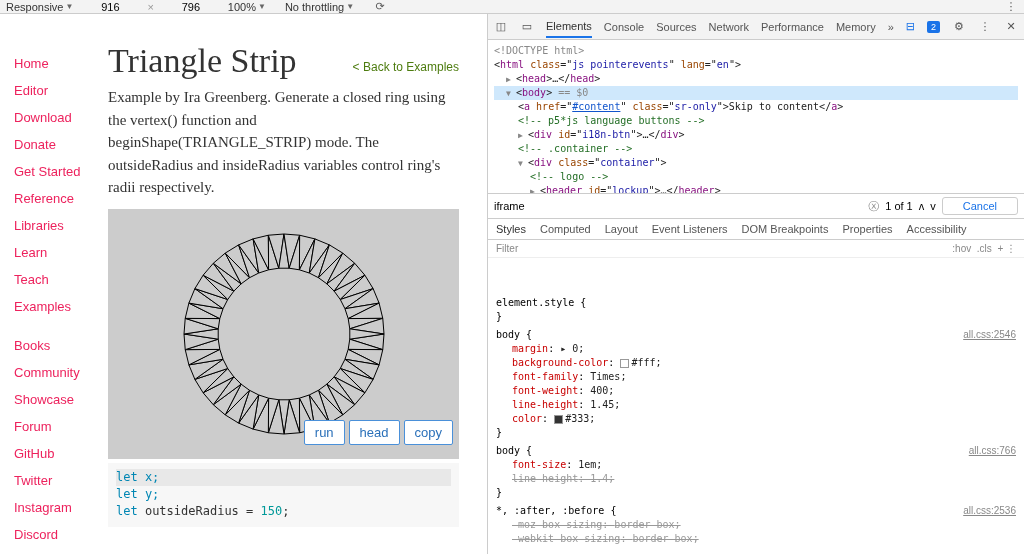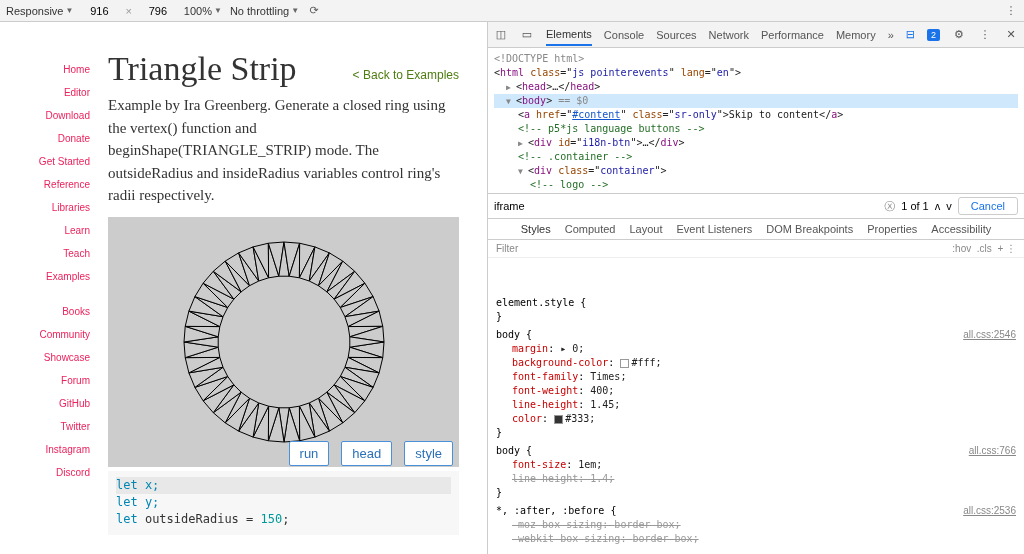--- a/index.html
+++ b/index.html
@@ -1,36 +1,36 @@
 <!DOCTYPE html>
 <html><head>
 <meta charset="utf-8">
 <style>
 * { box-sizing: border-box; margin: 0; padding: 0; }
 body { font-family: -apple-system, Helvetica, Arial, sans-serif; font-size: 12px; background: #fff; overflow: hidden; }
 .app { display: flex; flex-direction: column; width: 1024px; height: 554px; }
-.toolbar { height: 22px; background: #f3f3f3; border-bottom: 1px solid #ccc; display: flex; align-items: center; padding: 0 6px; gap: 8px; font-size: 11px; color: #333; }
+.toolbar { height: 14px; background: #f3f3f3; border-bottom: 1px solid #ccc; display: flex; align-items: center; padding: 0 6px; gap: 19px; font-size: 11px; color: #333; }
 .toolbar .sep { color: #999; }
 .tb-select { display: flex; align-items: center; gap: 2px; }
 .triangle { font-size: 8px; color: #666; }
 .dim-input { width: 36px; text-align: center; border: none; background: transparent; font-size: 11px; }
 .tb-spacer { flex: 1; }
 .tb-icon { width: 14px; height: 14px; display: flex; align-items: center; justify-content: center; color: #555; cursor: pointer; }
 .main-split { flex: 1; display: flex; overflow: hidden; }
 .left-pane { width: 598px; background: #fff; position: relative; overflow: hidden; border-right: 1px solid #ccc; }
 .page-wrap { padding: 8px; height: 100%; overflow: hidden; }
 .pbox { background: #fff; display: flex; height: 100%; border-radius: 3px; }
-.sidenav { width: 92px; padding: 28px 4px 0 0; text-align: right; font-size: 10px; color: #ed225d; }
+.sidenav { width: 92px; padding: 28px 4px 0 0; font-size: 13px; color: #ed225d; }
 .sidenav div { padding: 6px 6px; cursor: pointer; }
 .content { flex: 1; padding: 20px 20px 0 8px; overflow: hidden; }
 h1 { font-size: 34px; font-weight: 400; color: #333; font-family: Georgia, serif; margin-bottom: 6px; display: inline-block; }
 .backlink { float: right; color: #4d7c0f; font-size: 12px; margin-top: 18px; cursor: pointer; }
 .desc { font-size: 15px; color: #333; font-family: Georgia, serif; line-height: 1.5; margin-bottom: 10px; clear: both; }
 .canvas-area { background: #ccc; height: 250px; position: relative; display: flex; align-items: center; justify-content: center; }
-.canvas-btns { position: absolute; right: 6px; bottom: 1px; display: flex; gap: 12px; }
+.canvas-btns { position: absolute; right: 6px; bottom: 14px; display: flex; gap: 4px; }
 .canvas-btns button { background: #fff; border: 1px solid #4a90d9; color: #2a70b9; padding: 4px 10px; font-size: 13px; cursor: pointer; border-radius: 2px; }
 .editor { background: #f7f7f7; font-family: Menlo, monospace; font-size: 12px; padding: 6px 8px; line-height: 1.45; color: #333; margin-top: 4px; }
 .kw { color: #0086b3; }
 .num { color: #009999; }
 .hl { background: #e8e8e8; display: inline-block; width: 100%; }
 .right-pane { flex: 1; display: flex; flex-direction: column; background: #fff; font-family: Menlo, Consolas, monospace; font-size: 10px; }
 .dt-tabs { height: 26px; border-bottom: 1px solid #ccc; display: flex; align-items: center; padding: 0 6px; gap: 12px; background: #f3f3f3; font-family: -apple-system, sans-serif; font-size: 11px; color: #555; }
 .dt-tabs .active { color: #333; border-bottom: 2px solid #1a73e8; padding-bottom: 4px; margin-bottom: -5px; }
 .dt-tabs .badge { background: #1a73e8; color: #fff; border-radius: 2px; padding: 1px 4px; font-size: 9px; }
 .elements { flex: 1; overflow: hidden; padding: 4px 6px; line-height: 1.4; color: #222; }
@@ -40,22 +40,22 @@
 .elements .cmt { color: #236e25; }
 .elements .lnk { color: #1155cc; text-decoration: underline; }
 .elements .sel { background: #cfe8fc; }
 .ind0 { padding-left: 0; } .ind1 { padding-left: 12px; } .ind2 { padding-left: 24px; } .ind3 { padding-left: 36px; }
 .tri { color: #888; display: inline-block; width: 10px; font-size: 8px; }
 .dot { color: #888; }
 .breadcrumb { border-top: 1px solid #ccc; padding: 3px 8px; font-size: 10px; color: #888; font-family: -apple-system, sans-serif; }
 .breadcrumb .cur { color: #333; }
 .search-row { border-top: 1px solid #ccc; border-bottom: 1px solid #ccc; padding: 3px 6px; display: flex; align-items: center; gap: 6px; font-family: -apple-system, sans-serif; font-size: 11px; justify-content: flex-end; }
 .search-row input { flex: 1; border: none; outline: none; font-size: 11px; }
-.cancel-btn { border: 1px solid #ccc; background: #fff; color: #1a73e8; padding: 2px 12px; border-radius: 3px; cursor: pointer; font-size: 11px; }
-.styles-tabs { border-bottom: 1px solid #ccc; padding: 4px 8px; display: flex; gap: 14px; font-family: -apple-system, sans-serif; font-size: 11px; color: #555; justify-content: center; }
+.cancel-btn { border: 1px solid #ccc; background: #fff; color: #1a73e8; padding: 2px 20px; border-radius: 3px; cursor: pointer; font-size: 11px; }
+.styles-tabs { border-bottom: 1px solid #ccc; padding: 4px 8px; display: flex; gap: 14px; font-family: -apple-system, sans-serif; font-size: 11px; color: #555; }
 .styles-tabs .active { color: #333; }
 .filter-row { border-bottom: 1px solid #eee; padding: 3px 8px; display: flex; align-items: center; font-family: -apple-system, sans-serif; font-size: 10px; color: #888; }
 .filter-row .sp { flex: 1; }
 .styles-body { padding: 4px 8px; font-size: 10px; line-height: 1.4; margin-top: 34px; }
 .rule { margin-bottom: 4px; }
 .rule-head { display: flex; }
 .rule-head .src { margin-left: auto; color: #888; text-decoration: underline; font-family: -apple-system, sans-serif; }
 .prop { padding-left: 16px; }
 .pn { color: #c80000; }
 .pv { color: #222; }
@@ -198,21 +198,21 @@
                     <polygon points="170.97604914574492,84.74289346390404 205.10565162951536,79.09830056250523 174.17641474624668,94.59260598551026"></polygon>
                     <polygon points="205.10565162951536,79.09830056250523 174.17641474624668,94.59260598551026 208.76883405951378,94.35655349597688"></polygon>
                     <polygon points="174.17641474624668,94.59260598551026 208.76883405951378,94.35655349597688 175.79654402638644,104.82169968196219"></polygon>
                     <polygon points="208.76883405951378,94.35655349597688 175.79654402638644,104.82169968196219 210,109.99999999999997"></polygon>
                     <polygon points="175.79654402638644,104.82169968196219 210,109.99999999999997 175.79654402638644,115.17830031803778"></polygon>
                   </g>
             </svg>
             <div class="canvas-btns">
               <button>run</button>
               <button>head</button>
-              <button>style</button>
+              <button>copy</button>
             </div>
           </div>
           <div class="editor">
 <span class="hl"><span class="kw">let x;</span></span>
 <div><span class="kw">let y;</span></div>
 <div><span class="kw">let</span><span> outsideRadius = </span><span class="num">150</span><span>;</span></div>
 
 
 
 

